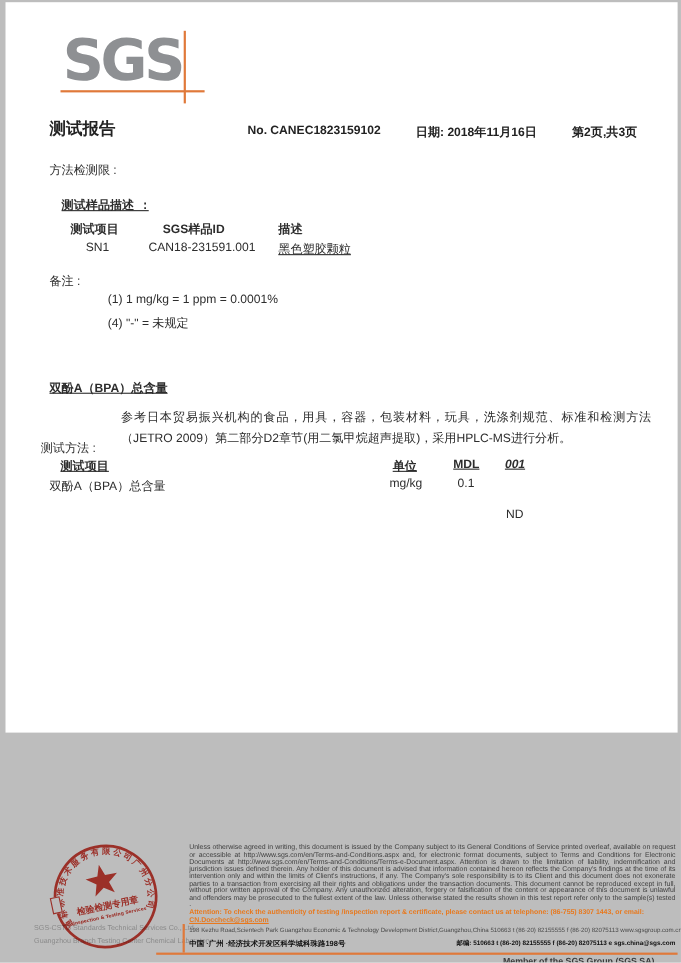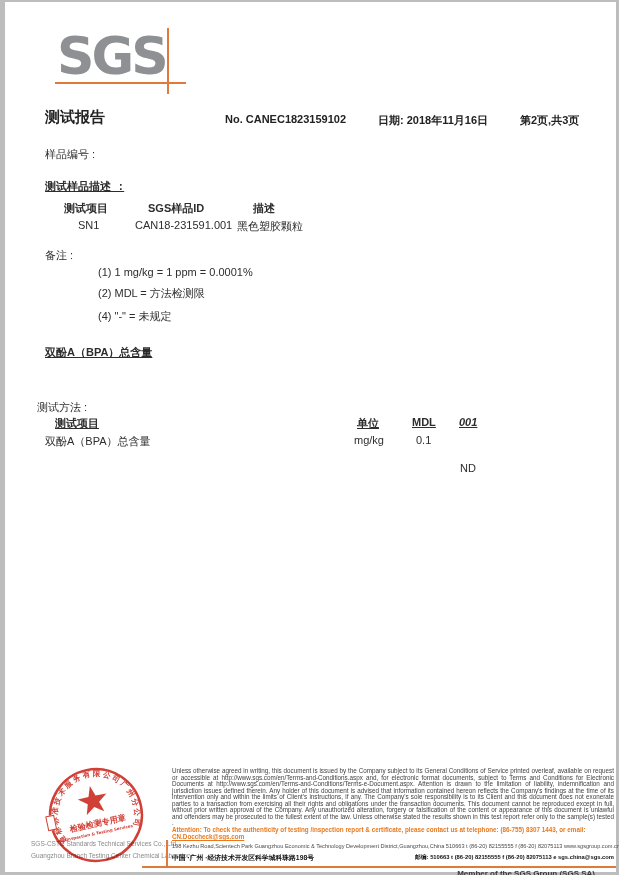--- a/index.html
+++ b/index.html
@@ -1,18 +1,18 @@
 <!DOCTYPE html>
 <html><head>
 <meta charset="utf-8">
 <style>
   html,body{margin:0;padding:0;background:#cfcfcf;}
   .page-wrap{position:relative;width:619px;height:875px;background:#bdbdbd;overflow:hidden;
     font-family:"Liberation Sans","DejaVu Sans",sans-serif;}
-  .page{position:absolute;left:5px;top:2px;width:611px;height:870px;background:#ffffff;}
+  .page{position:absolute;left:5px;top:2px;width:611px;height:664px;background:#ffffff;}
   .abs{position:absolute;}
   
   .sgs-logo{font-family:"DejaVu Sans",sans-serif;font-weight:900;font-size:52px;
     letter-spacing:-3px;color:#8e9093;line-height:1;}
   .orange-line{background:#e0793a;}
   
   .doc-title{font-size:15px;font-weight:bold;color:#222;}
   .hdr-txt{font-size:11px;font-weight:600;color:#222;}
   .body-txt{font-size:11px;color:#2d2d2d;}
   .bold{font-weight:bold;}
@@ -41,40 +41,40 @@
 
     <div class="abs sgs-logo" style="left:52px;top:28px;">SGS</div>
     <div class="abs orange-line" style="left:50px;top:80px;width:131px;height:1.5px;"></div>
     <div class="abs orange-line" style="left:162px;top:26px;width:1.5px;height:66px;"></div>
 
     <div class="abs doc-title" style="left:40px;top:106px;text-align:center;">测试报告</div>
     <div class="abs hdr-txt" style="left:220px;top:111px;">No. CANEC1823159102</div>
     <div class="abs hdr-txt" style="left:373px;top:111px;">日期: 2018年11月16日</div>
     <div class="abs hdr-txt" style="left:515px;top:111px;">第2页,共3页</div>
 
-    <div class="abs body-txt" style="left:40px;top:145px;">样品编号 :</div>
+    <div class="abs body-txt" style="left:40px;top:145px;">方法检测限 :</div>
 
-    <div class="abs body-txt bold und" style="left:40px;top:177px;font-family:Liberation Mono, monospace;">测试样品描述 :</div>
+    <div class="abs body-txt bold und" style="left:51px;top:177px;font-family:Liberation Mono, monospace;">测试样品描述 :</div>
 
     <div class="abs body-txt bold" style="left:59px;top:199px;">测试项目</div>
     <div class="abs body-txt bold" style="left:143px;top:199px;">SGS样品ID</div>
     <div class="abs body-txt bold" style="left:248px;top:199px;">描述</div>
     <div class="abs body-txt" style="left:73px;top:217px;">SN1</div>
     <div class="abs body-txt" style="left:130px;top:217px;">CAN18-231591.001</div>
-    <div class="abs body-txt" style="left:232px;top:217px;">黑色塑胶颗粒</div>
+    <div class="abs body-txt" style="left:248px;top:217px;text-decoration:underline;">黑色塑胶颗粒</div>
 
     <div class="abs body-txt" style="left:40px;top:246px;">备注 :</div>
     <div class="abs" style="left:93px;top:264px;">
       <div class="note-line">(1) 1 mg/kg = 1 ppm = 0.0001%</div>
-      <div class="note-line">(2) MDL = 方法检测限</div>
       <div class="note-line">(4) "-" = 未规定</div>
     </div>
 
     <div class="abs body-txt bold und" style="left:40px;top:343px;">双酚A（BPA）总含量</div>
     <div class="abs body-txt" style="left:32px;top:371px;margin-top:27px;">测试方法 :</div>
+    <div class="abs method-par" style="left:105px;top:369px;width:482px;">参考日本贸易振兴机构的食品，用具，容器，包装材料，玩具，洗涤剂规范、标准和检测方法（JETRO 2009）第二部分D2章节(用二氯甲烷超声提取)，采用HPLC-MS进行分析。</div>
 
     <div class="abs body-txt bold und" style="left:50px;top:414px;">测试项目</div>
     <div class="abs body-txt bold und" style="left:352px;top:414px;">单位</div>
     <div class="abs body-txt bold und" style="left:407px;top:414px;">MDL</div>
     <div class="abs body-txt bold und ital" style="left:454px;top:414px;">001</div>
     <div class="abs body-txt" style="left:40px;top:432px;">双酚A（BPA）总含量</div>
     <div class="abs body-txt" style="left:349px;top:432px;">mg/kg</div>
     <div class="abs body-txt" style="left:411px;top:432px;">0.1</div>
     <div class="abs body-txt" style="left:455px;top:432px;margin-top:28px;">ND</div>
 

